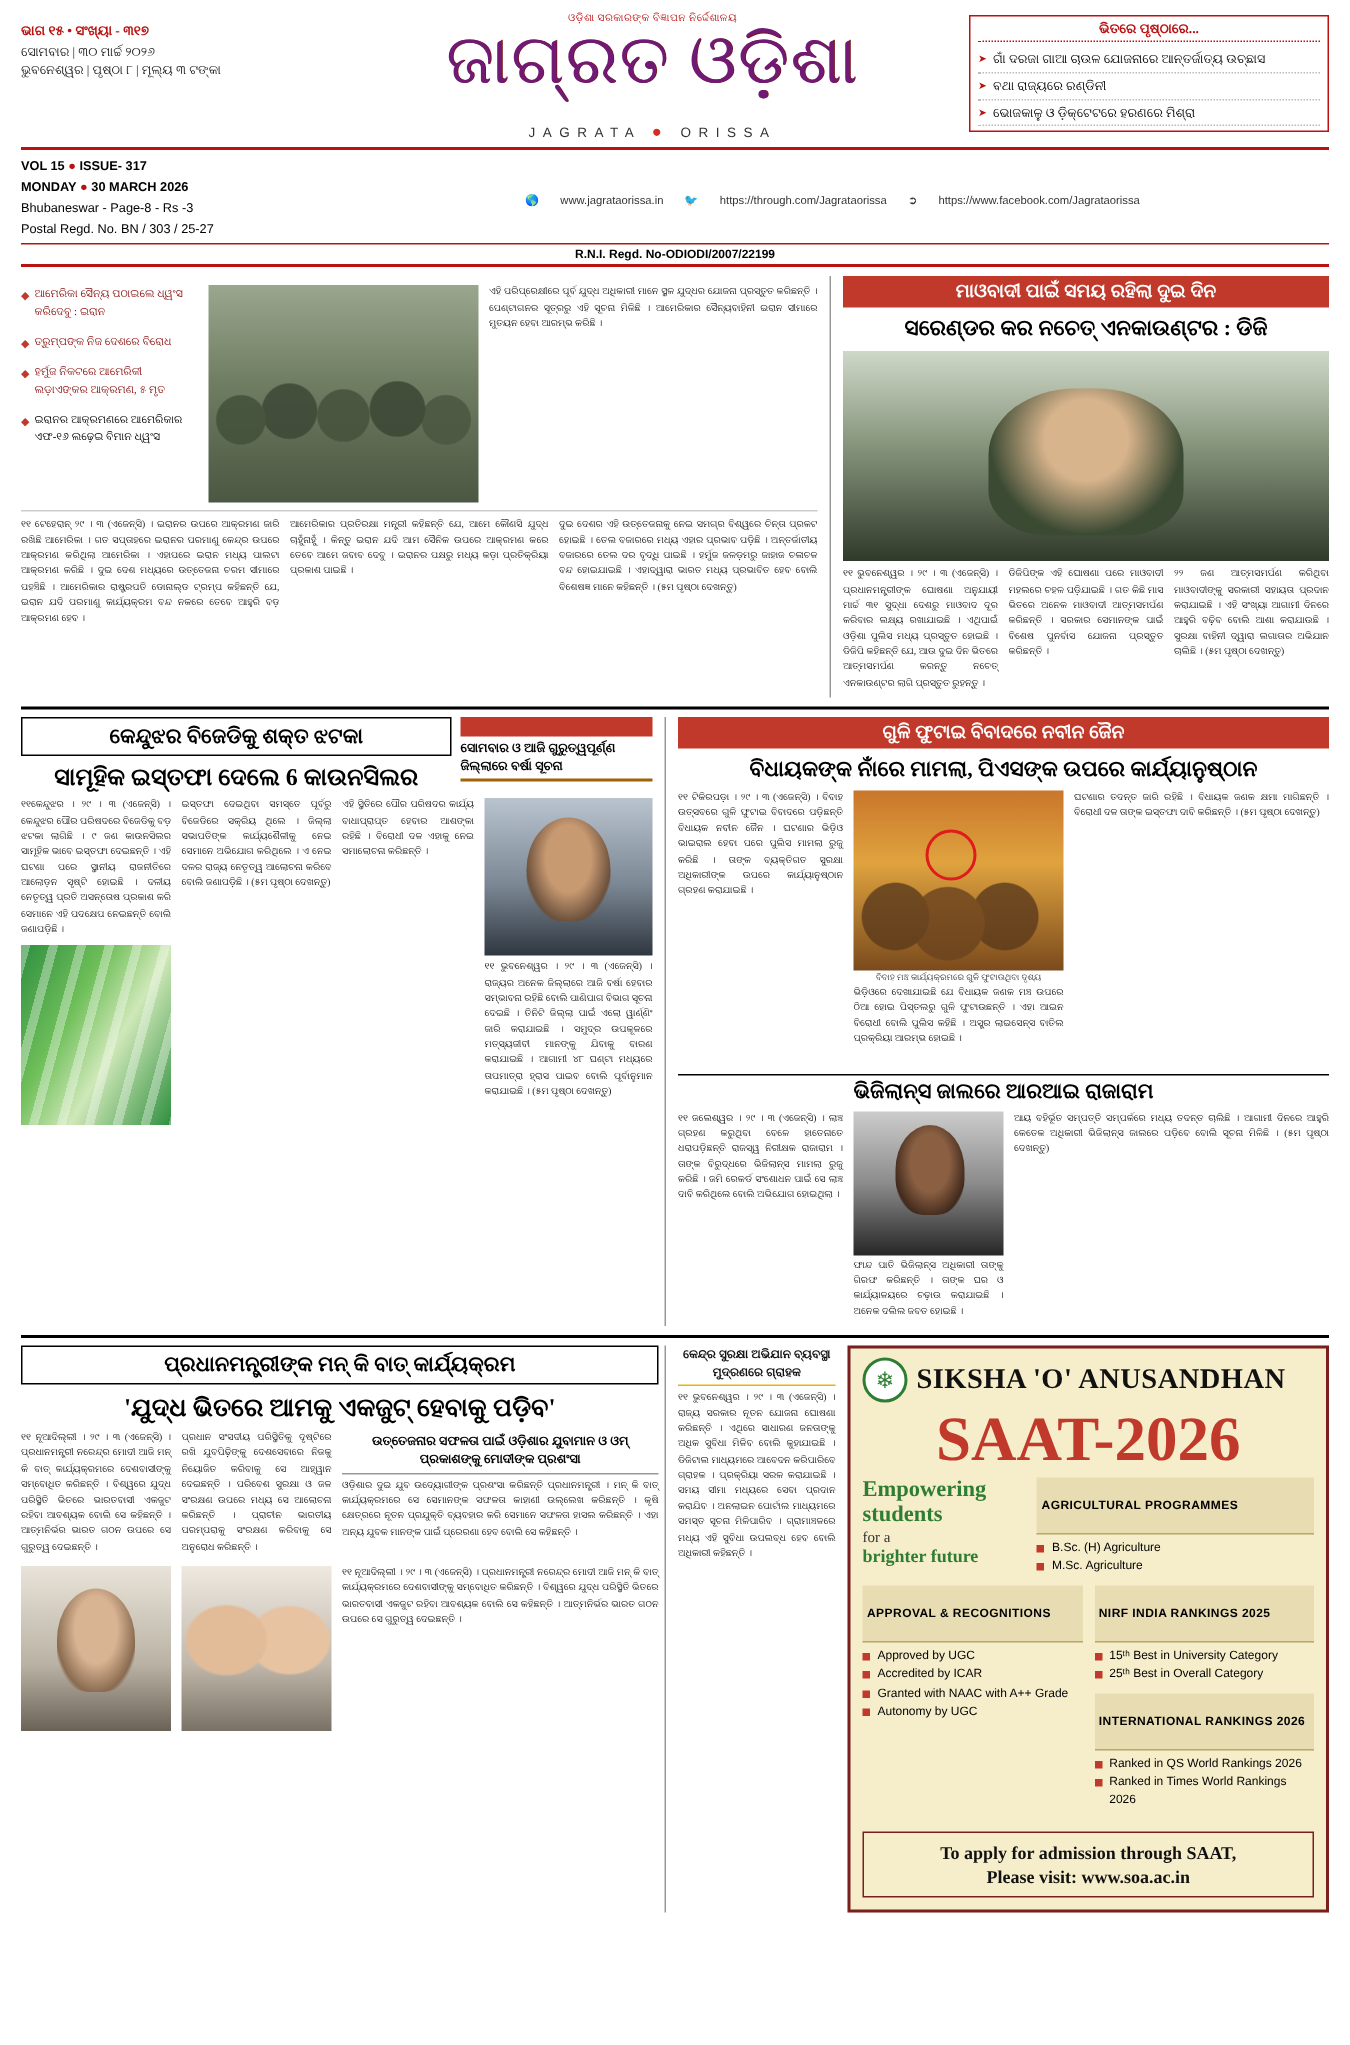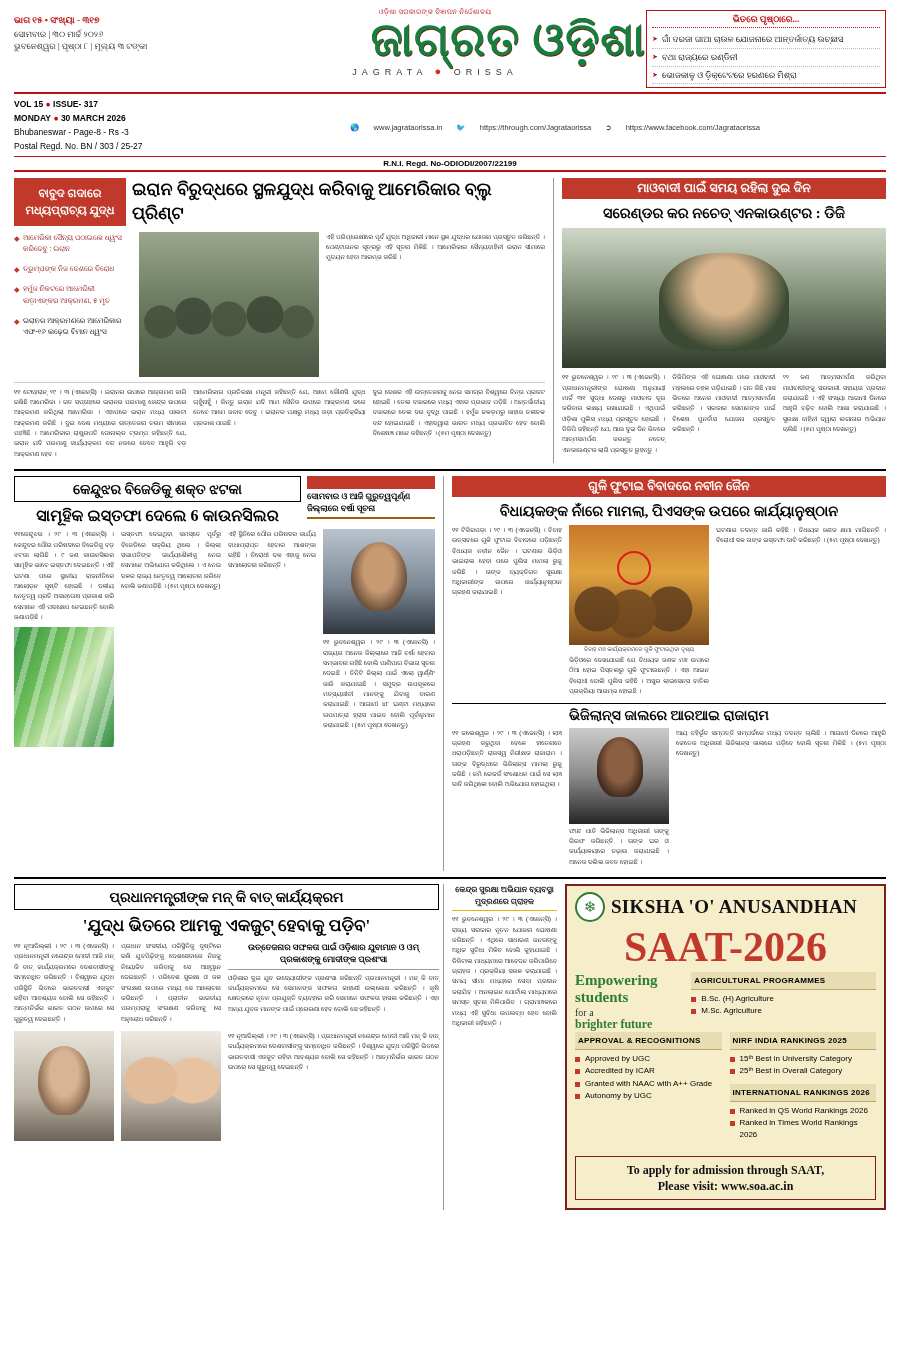--- a/index.html
+++ b/index.html
@@ -13,23 +13,23 @@
   }
   .page { width:900px; height:1363px; padding:8px 14px; position:relative; }
 
   
   .masthead { display:flex; align-items:flex-start; border-bottom:2px solid #b11; padding-bottom:4px; }
   .mast-left { width:210px; font-size:8.5px; line-height:1.5; color:#222; padding-top:6px; }
   .mast-left .ln { color:#b11; font-weight:bold; font-size:9px; }
   .mast-left .ln2 { color:#222; font-size:8.5px; }
   .mast-center { flex:1; text-align:center; }
   .mast-center .above { font-size:7px; color:#b11; letter-spacing:.3px; }
-  .logo { font-family:"Liberation Serif", serif; font-size:46px; font-weight:bold; color:#15803d;
-          letter-spacing:1px; line-height:1.05; text-shadow:0.5px 0.5px 0 #7a1410;text-align:right; }
-  .logo-sub { font-size:9px; letter-spacing:5px; color:#333; margin-top:1px; }
+  .logo { font-family:"Liberation Serif", serif; font-size:46px; font-weight:normal; color:#701a75;
+          letter-spacing:1px; line-height:1.05; text-shadow:0.5px 0.5px 0 #7a1410; }
+  .logo-sub { font-size:9px; letter-spacing:5px; color:#333; margin-top:18px; }
   .logo-sub .dot { color:#d62b1f; font-size:11px; }
   .mast-right { width:240px; border:1px solid #b11; padding:3px 5px; margin-top:2px; }
   .mast-right .hd { text-align:center; color:#b11; font-size:9px; font-weight:bold; border-bottom:1px dotted #b11; padding-bottom:2px; }
   .mast-right ul { list-style:none; margin:0; padding:3px 0 0 0; }
   .mast-right li { font-size:8.5px; line-height:1.5; border-bottom:1px dotted #bbb; padding:2px 0 2px 10px; position:relative; }
   .mast-right li:before { content:"\27A4"; color:#b11; position:absolute; left:0; font-size:7px; top:3px; }
 
   .infobar { display:flex; align-items:flex-start; padding:3px 0 0 0; }
   .infoleft { width:210px; font-size:8.5px; line-height:1.65; }
   .infoleft b { font-weight:bold; }
@@ -93,21 +93,21 @@
   .ad-logo { width:30px; height:30px; border-radius:50%; border:2px solid #2f7d32; background:#fff;
              display:flex; align-items:center; justify-content:center; color:#2f7d32; font-size:15px; }
   .ad-title { font-family:"Liberation Serif", serif; font-weight:bold; font-size:19px; color:#111; letter-spacing:.3px; }
   .ad-saat { text-align:center; font-family:"Liberation Serif", serif; font-weight:bold; font-size:42px; color:#c0392b; line-height:1; margin:2px 0 4px; }
   .ad-body { display:flex; gap:8px; padding:0 8px; }
   .ad-left { width:36%; }
   .ad-emp { color:#2f7d32; font-weight:bold; font-size:15px; line-height:1.15; font-family:"Liberation Serif", serif; }
   .ad-emp .small { color:#333; font-size:10px; font-weight:normal; display:block; }
   .ad-right { flex:1; }
   .adsec { margin-bottom:6px; }
-  .adsec h4 { margin:0 0 3px 0; font-size:8px; background:#e7dcb2; border-bottom:1px solid #b9a867; padding:4px 3px; letter-spacing:.3px; }
+  .adsec h4 { margin:0 0 3px 0; font-size:8px; background:#e7dcb2; border-bottom:1px solid #b9a867; padding:14px 3px; letter-spacing:.3px; }
   .adsec li { list-style:none; font-size:8px; line-height:1.55; padding-left:10px; position:relative; }
   .adsec li:before { content:""; position:absolute; left:0; top:4px; width:5px; height:5px; background:#c0392b; }
   .ad-cols { display:flex; gap:8px; padding:0 8px 4px; }
   .ad-cols > div { flex:1; }
   .ad-foot { margin:4px 8px 8px; border:1.5px solid #7a1f1f; text-align:center; padding:5px 3px;
              font-family:"Liberation Serif", serif; font-weight:bold; font-size:12px; line-height:1.35; color:#111; }
 </style>
 </head>
 <body>
 
@@ -158,27 +158,20 @@
       <span>https://through.com/Jagrataorissa</span>
       <span>➲</span>
       <span>https://www.facebook.com/Jagrataorissa</span>
     </div>
   </div>
   <div class="rni">R.N.I. Regd. No-ODIODI/2007/22199</div>
 
   <div style="display:flex; gap:8px; margin-top:6px;">
 
     <div style="width:540px; border-right:1px solid #999; padding-right:8px;">
-      <div style="display:flex; gap:6px; align-items:stretch;">
-        <div class="redband odia" style="width:112px; font-size:11.5px; padding:6px 2px; line-height:1.5; display:flex; flex-direction:column; justify-content:center;">
-          <div>ବାବୁଦ ଗଦାରେ</div>
-          <div>ମଧ୍ୟପ୍ରାଚ୍ୟ ଯୁଦ୍ଧ</div>
-        </div>
-        <div class="hl odia" style="flex:1; font-size:17.5px; line-height:1.35; align-self:center;">ଇରାନ ବିରୁଦ୍ଧରେ ସ୍ଥଳଯୁଦ୍ଧ କରିବାକୁ ଆମେରିକାର ବ୍ଲୁ ପ୍ରିଣ୍ଟ</div>
-      </div>
 
       <div style="display:flex; gap:7px; margin-top:6px;">
         <div style="width:118px;">
           <ul style="list-style:none; margin:0; padding:0;" class="odia">
             <li style="font-size:7.3px; line-height:1.55; padding-left:9px; position:relative; margin-bottom:9px; color:#8a1111;">
               <span style="position:absolute;left:0;top:1px;color:#c0392b;">◆</span>
               <span>ଆମେରିକା ସୈନ୍ୟ ପଠାଇଲେ ଧ୍ୱଂସ କରିଦେବୁ : ଇରାନ</span></li>
             <li style="font-size:7.3px; line-height:1.55; padding-left:9px; position:relative; margin-bottom:9px; color:#8a1111;">
               <span style="position:absolute;left:0;top:1px;color:#c0392b;">◆</span>
               <span>ତ୍ରୁମ୍ପଙ୍କ ନିଜ ଦେଶରେ ବିରୋଧ</span></li>
@@ -282,21 +275,21 @@
           <div class="cap odia">ବିବାହ ମଞ୍ଚ କାର୍ଯ୍ୟକ୍ରମରେ ଗୁଳି ଫୁଟାଉଥିବା ଦୃଶ୍ୟ</div>
           <div class="body-col odia" style="margin-top:2px;">
               <p>ଭିଡ଼ିଓରେ ଦେଖାଯାଇଛି ଯେ ବିଧାୟକ ଜଣକ ମଞ୍ଚ ଉପରେ ଠିଆ ହୋଇ ପିସ୍ତଲରୁ ଗୁଳି ଫୁଟାଉଛନ୍ତି । ଏହା ଆଇନ ବିରୋଧୀ ବୋଲି ପୁଲିସ କହିଛି । ଅସ୍ତ୍ର ଲାଇସେନ୍ସ ବାତିଲ ପ୍ରକ୍ରିୟା ଆରମ୍ଭ ହୋଇଛି ।</p>
             </div>
         </div>
         <div style="flex:1;" class="body-col odia">
             <p>ଘଟଣାର ତଦନ୍ତ ଜାରି ରହିଛି । ବିଧାୟକ ଜଣକ କ୍ଷମା ମାଗିଛନ୍ତି । ବିରୋଧୀ ଦଳ ତାଙ୍କ ଇସ୍ତଫା ଦାବି କରିଛନ୍ତି । (୫ମ ପୃଷ୍ଠା ଦେଖନ୍ତୁ)</p>
           </div>
       </div>
 
-      <div style="border-top:1.5px solid #000; margin-top:2px; padding-top:4px;">
+      <div style="border-top:1.5px solid #000; margin-top:13px; padding-top:4px;">
         <div class="hl odia" style="font-size:14px; text-align:center; margin-bottom:4px;">ଭିଜିଲାନ୍ସ ଜାଲରେ ଆରଆଇ ରାଜାରାମ</div>
         <div style="display:flex; gap:7px;">
           <div style="width:110px;" class="body-col odia">
               <p>୧୧ ଜଲେଶ୍ୱର । ୨୯ । ୩ (ଏଜେନ୍ସି) । ଲାଞ୍ଚ ଗ୍ରହଣ କରୁଥିବା ବେଳେ ହାତେନାତେ ଧରାପଡ଼ିଛନ୍ତି ରାଜସ୍ୱ ନିରୀକ୍ଷକ ରାଜାରାମ । ତାଙ୍କ ବିରୁଦ୍ଧରେ ଭିଜିଲାନ୍ସ ମାମଲା ରୁଜୁ କରିଛି । ଜମି ରେକର୍ଡ ସଂଶୋଧନ ପାଇଁ ସେ ଲାଞ୍ଚ ଦାବି କରିଥିଲେ ବୋଲି ଅଭିଯୋଗ ହୋଇଥିଲା ।</p>
             </div>
           <div style="width:100px;">
             <div class="photo ph-man" style="height:96px;"></div>
             <div class="body-col odia" style="margin-top:2px;">
                 <p>ଫାନ୍ଦ ପାତି ଭିଜିଲାନ୍ସ ଅଧିକାରୀ ତାଙ୍କୁ ଗିରଫ କରିଛନ୍ତି । ତାଙ୍କ ଘର ଓ କାର୍ଯ୍ୟାଳୟରେ ଚଢ଼ାଉ କରାଯାଇଛି । ଅନେକ ଦଲିଲ ଜବତ ହୋଇଛି ।</p>
               </div>

